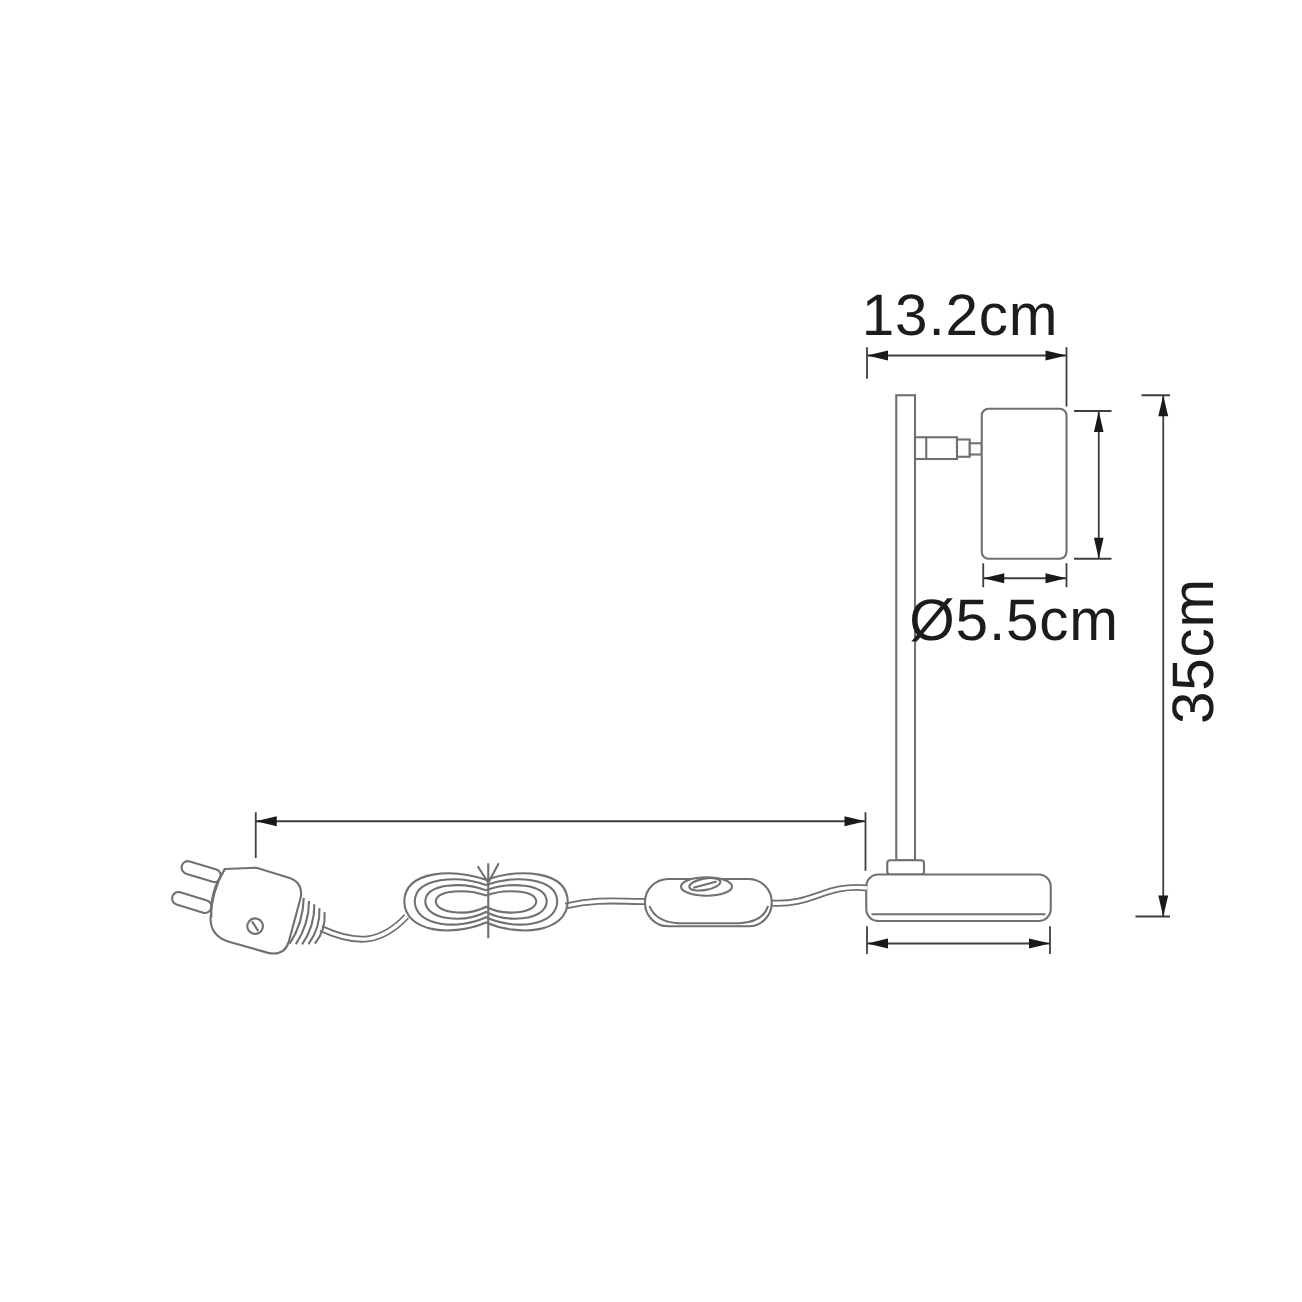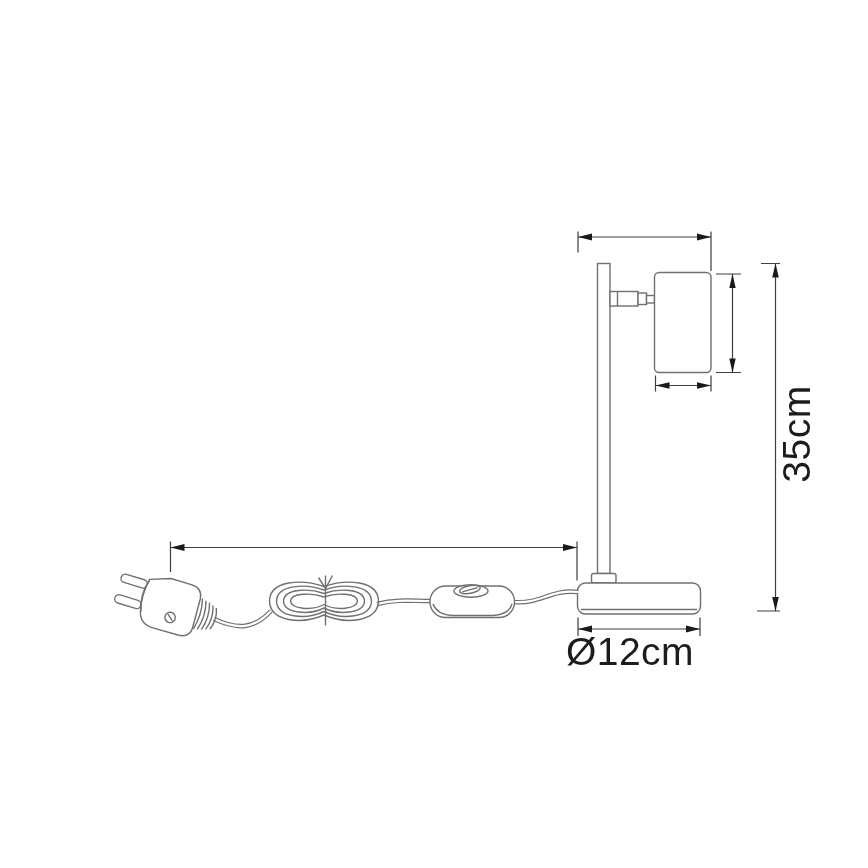--- a/index.html
+++ b/index.html
@@ -131,19 +131,20 @@
     </g>
 
     <g>
       <path class="dim" d="M578,617.5 V636 M700,617.5 V636"></path>
       <path class="dim" d="M578,629 H700"></path>
       <path class="arrow" d="M578,629 L592,625.6 L592,632.4 Z"></path>
       <path class="arrow" d="M700,629 L686,625.6 L686,632.4 Z"></path>
     </g>
   </svg>
 
+  <div class="dim-label" style="left:640px;top:211px;">13.2cm</div>
 
+  <div class="dim-label" style="left:676px;top:414px;">Ø5.5cm</div>
 
   <div class="dim-label vertical" style="left:796px;top:434px;">35cm</div>
 
 
-  <div class="dim-label" style="left:630px;top:651px;">Ø12cm</div>
 </div>
 
 </body></html>

